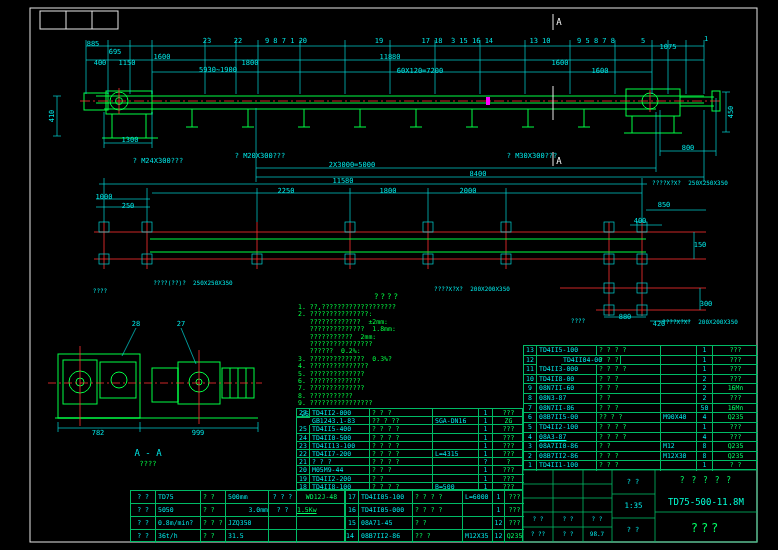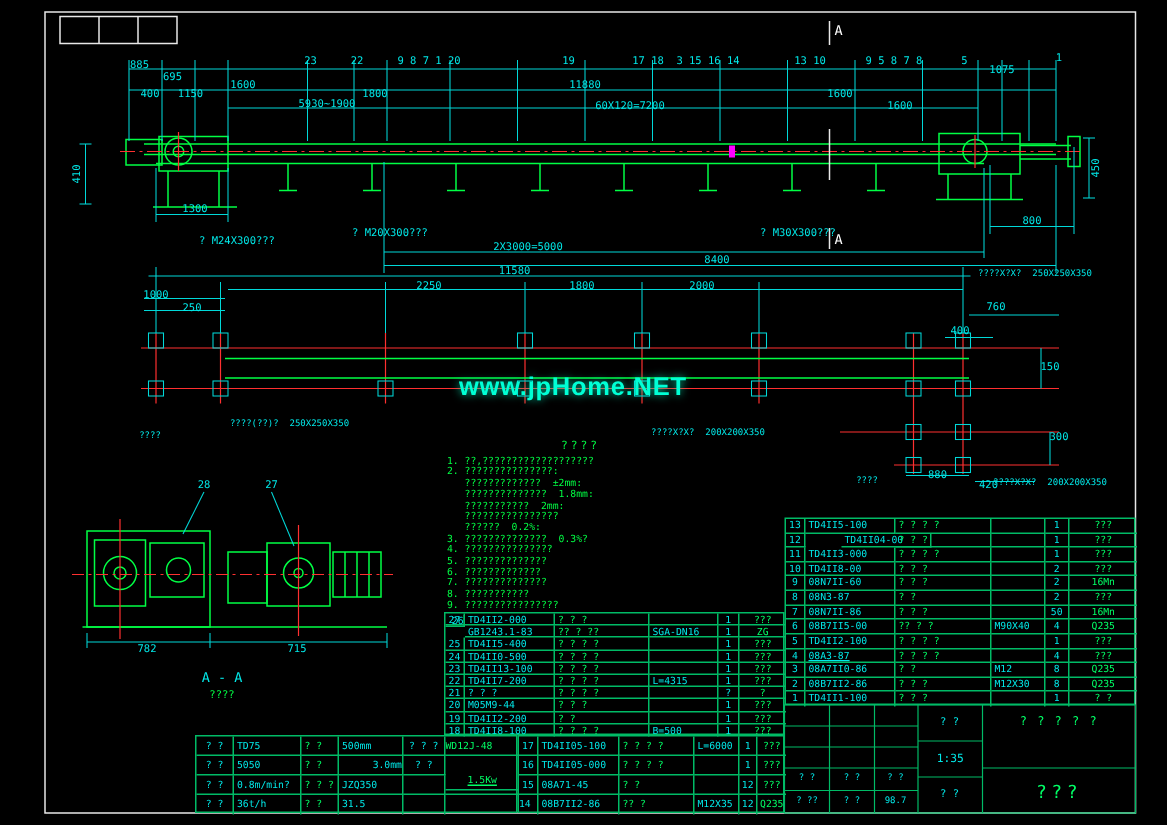--- a/index.html
+++ b/index.html
@@ -260,36 +260,36 @@
       <span class="lbl" style="left: 731px; top: 112px; transform: translate(-50%, -50%) rotate(-90deg);">450</span>
       <span class="lbl" style="left: 52px; top: 116px; transform: translate(-50%, -50%) rotate(-90deg);">410</span>
       <span class="lbl" style="left: 559px; top: 22px; color: rgb(255, 255, 255); font-size: 9px;">A</span>
       <span class="lbl" style="left: 559px; top: 161px; color: rgb(255, 255, 255); font-size: 9px;">A</span>
       <span class="lbl" style="left: 104px; top: 197px;">1000</span>
       <span class="lbl" style="left: 128px; top: 206px;">250</span>
       <span class="lbl" style="left: 343px; top: 181px;">11580</span>
       <span class="lbl" style="left: 286px; top: 191px;">2250</span>
       <span class="lbl" style="left: 388px; top: 191px;">1800</span>
       <span class="lbl" style="left: 468px; top: 191px;">2000</span>
-      <span class="lbl" style="left: 664px; top: 205px;">760</span>
+      <span class="lbl" style="left: 664px; top: 205px;">850</span>
       <span class="lbl" style="left: 640px; top: 221px;">400</span>
       <span class="lbl" style="left: 700px; top: 245px;">150</span>
-      <span class="lbl" style="left: 706px; top: 292px;">300</span>
+      <span class="lbl" style="left: 706px; top: 304px;">300</span>
       <span class="lbl" style="left: 625px; top: 317px;">880</span>
       <span class="lbl" style="left: 659px; top: 324px;">420</span>
       <span class="lbl" style="left: 690px; top: 183px; font-size: 6px;">????X?X?  250X250X350</span>
       <span class="lbl" style="left: 193px; top: 283px; font-size: 6px;">????(??)?  250X250X350</span>
       <span class="lbl" style="left: 472px; top: 289px; font-size: 6px;">????X?X?  200X200X350</span>
       <span class="lbl" style="left: 700px; top: 322px; font-size: 6px;">????X?X?  200X200X350</span>
       <span class="lbl" style="left: 100px; top: 291px; font-size: 6px;">????</span>
       <span class="lbl" style="left: 578px; top: 321px; font-size: 6px;">????</span>
       <span class="lbl" style="left: 136px; top: 324px;">28</span>
       <span class="lbl" style="left: 181px; top: 324px;">27</span>
       <span class="lbl" style="left: 98px; top: 433px;">782</span>
-      <span class="lbl" style="left: 198px; top: 433px;">715</span>
+      <span class="lbl" style="left: 198px; top: 433px;">999</span>
       <span class="lbl" style="left: 148px; top: 453px; font-size: 9px;">A - A</span>
       <span class="lbl" style="left: 148px; top: 464px; color: rgb(0, 255, 68);">????</span>
       <span class="lbl" style="left: 633px; top: 482px;">? ?</span>
       <span class="lbl" style="left: 633px; top: 530px;">? ?</span>
       <span class="lbl" style="left: 538px; top: 519px; font-size: 6px;">? ?</span>
       <span class="lbl" style="left: 568px; top: 519px; font-size: 6px;">? ?</span>
       <span class="lbl" style="left: 597px; top: 519px; font-size: 6px;">? ?</span>
       <span class="lbl" style="left: 538px; top: 534px; font-size: 6px;">? ??</span>
       <span class="lbl" style="left: 568px; top: 534px; font-size: 6px;">? ?</span>
       <span class="lbl" style="left: 597px; top: 534px; font-size: 6px;">98.7</span>
@@ -462,27 +462,27 @@
         <div class="cell" style="left: 117px; top: 39px; width: 30px; height: 13px; line-height: 13px; border-right: 1px solid rgb(0, 187, 102); padding-left: 2px;">M12X35</div>
         <div class="cell" style="left: 147px; top: 39px; width: 12px; height: 13px; line-height: 13px; border-right: 1px solid rgb(0, 187, 102); text-align: center;">12</div>
         <div class="cell" style="left: 159px; top: 39px; width: 19px; height: 13px; line-height: 13px; text-align: center; color: rgb(0, 255, 102);">Q235</div>
       </div>
       <div class="tbl" style="left: 130px; top: 490px; width: 215px; height: 52px;">
         <div class="cell" style="left: 0px; top: 0px; width: 25px; height: 13px; line-height: 13px; border-right: 1px solid rgb(0, 187, 102); border-bottom: 1px solid rgb(0, 187, 102); text-align: center;">? ?</div>
         <div class="cell" style="left: 25px; top: 0px; width: 45px; height: 13px; line-height: 13px; border-right: 1px solid rgb(0, 187, 102); border-bottom: 1px solid rgb(0, 187, 102); padding-left: 2px;">TD75</div>
         <div class="cell" style="left: 70px; top: 0px; width: 25px; height: 13px; line-height: 13px; border-right: 1px solid rgb(0, 187, 102); border-bottom: 1px solid rgb(0, 187, 102); padding-left: 2px; color: rgb(0, 255, 102);">? ?</div>
         <div class="cell" style="left: 95px; top: 0px; width: 43px; height: 13px; line-height: 13px; border-right: 1px solid rgb(0, 187, 102); border-bottom: 1px solid rgb(0, 187, 102); padding-left: 2px;">500mm</div>
         <div class="cell" style="left: 138px; top: 0px; width: 28px; height: 13px; line-height: 13px; border-right: 1px solid rgb(0, 187, 102); border-bottom: 1px solid rgb(0, 187, 102); text-align: center;">? ? ?</div>
-        <div class="cell" style="left: 166px; top: 0px; width: 49px; height: 13px; line-height: 13px; border-bottom: 1px solid rgb(0, 187, 102); color: rgb(0, 255, 102);">WD12J-48</div>
+        <div class="cell" style="left: 166px; top: 0px; width: 49px; height: 13px; line-height: 13px; border-bottom: 1px solid rgb(0, 187, 102); text-align: center; color: rgb(0, 255, 102);">WD12J-48</div>
         <div class="cell" style="left: 0px; top: 13px; width: 25px; height: 13px; line-height: 13px; border-right: 1px solid rgb(0, 187, 102); border-bottom: 1px solid rgb(0, 187, 102); text-align: center;">? ?</div>
         <div class="cell" style="left: 25px; top: 13px; width: 45px; height: 13px; line-height: 13px; border-right: 1px solid rgb(0, 187, 102); border-bottom: 1px solid rgb(0, 187, 102); padding-left: 2px;">5050</div>
         <div class="cell" style="left: 70px; top: 13px; width: 25px; height: 13px; line-height: 13px; border-right: 1px solid rgb(0, 187, 102); border-bottom: 1px solid rgb(0, 187, 102); padding-left: 2px; color: rgb(0, 255, 102);">? ?</div>
         <div class="cell" style="left: 95px; top: 13px; width: 43px; height: 13px; line-height: 13px; border-right: 1px solid rgb(0, 187, 102); border-bottom: 1px solid rgb(0, 187, 102); padding-left: 2px; text-align: right;">3.0mm</div>
         <div class="cell" style="left: 138px; top: 13px; width: 28px; height: 13px; line-height: 13px; border-right: 1px solid rgb(0, 187, 102); border-bottom: 1px solid rgb(0, 187, 102); text-align: center;">? ?</div>
-        <div class="cell" style="left: 166px; top: 23px; width: 49px; height: 13px; line-height: 13px; border-bottom: 1px solid rgb(0, 187, 102); text-align: center; color: rgb(0, 255, 102); text-decoration: underline;">1.5Kw</div>
+        <div class="cell" style="left: 166px; top: 13px; width: 49px; height: 13px; line-height: 13px; border-bottom: 1px solid rgb(0, 187, 102); text-align: left; color: rgb(0, 255, 102); text-decoration: underline;">1.5Kw</div>
         <div class="cell" style="left: 0px; top: 26px; width: 25px; height: 13px; line-height: 13px; border-right: 1px solid rgb(0, 187, 102); border-bottom: 1px solid rgb(0, 187, 102); text-align: center;">? ?</div>
         <div class="cell" style="left: 25px; top: 26px; width: 45px; height: 13px; line-height: 13px; border-right: 1px solid rgb(0, 187, 102); border-bottom: 1px solid rgb(0, 187, 102); padding-left: 2px;">0.8m/min?</div>
         <div class="cell" style="left: 70px; top: 26px; width: 25px; height: 13px; line-height: 13px; border-right: 1px solid rgb(0, 187, 102); border-bottom: 1px solid rgb(0, 187, 102); padding-left: 2px; color: rgb(0, 255, 102);">? ? ?</div>
         <div class="cell" style="left: 95px; top: 26px; width: 43px; height: 13px; line-height: 13px; border-right: 1px solid rgb(0, 187, 102); border-bottom: 1px solid rgb(0, 187, 102); padding-left: 2px;">JZQ350</div>
         <div class="cell" style="left: 138px; top: 26px; width: 28px; height: 13px; line-height: 13px; border-right: 1px solid rgb(0, 187, 102); border-bottom: 1px solid rgb(0, 187, 102); text-align: center;"></div>
         <div class="cell" style="left: 166px; top: 26px; width: 49px; height: 13px; line-height: 13px; border-bottom: 1px solid rgb(0, 187, 102); text-align: center; color: rgb(0, 255, 102);"></div>
         <div class="cell" style="left: 0px; top: 39px; width: 25px; height: 13px; line-height: 13px; border-right: 1px solid rgb(0, 187, 102); text-align: center;">? ?</div>
         <div class="cell" style="left: 25px; top: 39px; width: 45px; height: 13px; line-height: 13px; border-right: 1px solid rgb(0, 187, 102); padding-left: 2px;">36t/h</div>
         <div class="cell" style="left: 70px; top: 39px; width: 25px; height: 13px; line-height: 13px; border-right: 1px solid rgb(0, 187, 102); padding-left: 2px; color: rgb(0, 255, 102);">? ?</div>
         <div class="cell" style="left: 95px; top: 39px; width: 43px; height: 13px; line-height: 13px; border-right: 1px solid rgb(0, 187, 102); padding-left: 2px;">31.5</div>
@@ -504,18 +504,18 @@
         <div class="note-line">3. ??????????????  0.3%?</div>
         <div class="note-line">4. ???????????????</div>
         <div class="note-line">5. ??????????????</div>
         <div class="note-line">6. ?????????????</div>
         <div class="note-line">7. ??????????????</div>
         <div class="note-line">8. ???????????</div>
         <div class="note-line">9. ????????????????</div>
       </div>
 </div>
 
-<div class="watermark">www.jpHome.NET</div>
 <div class="tb-big">? ? ? ? ?</div>
+<div class="tb-model">TD75-500-11.8M</div>
 <div class="tb-company">???</div>
 <div class="tb-scale">1:35</div>
 
 </div>
 
 </body></html>

